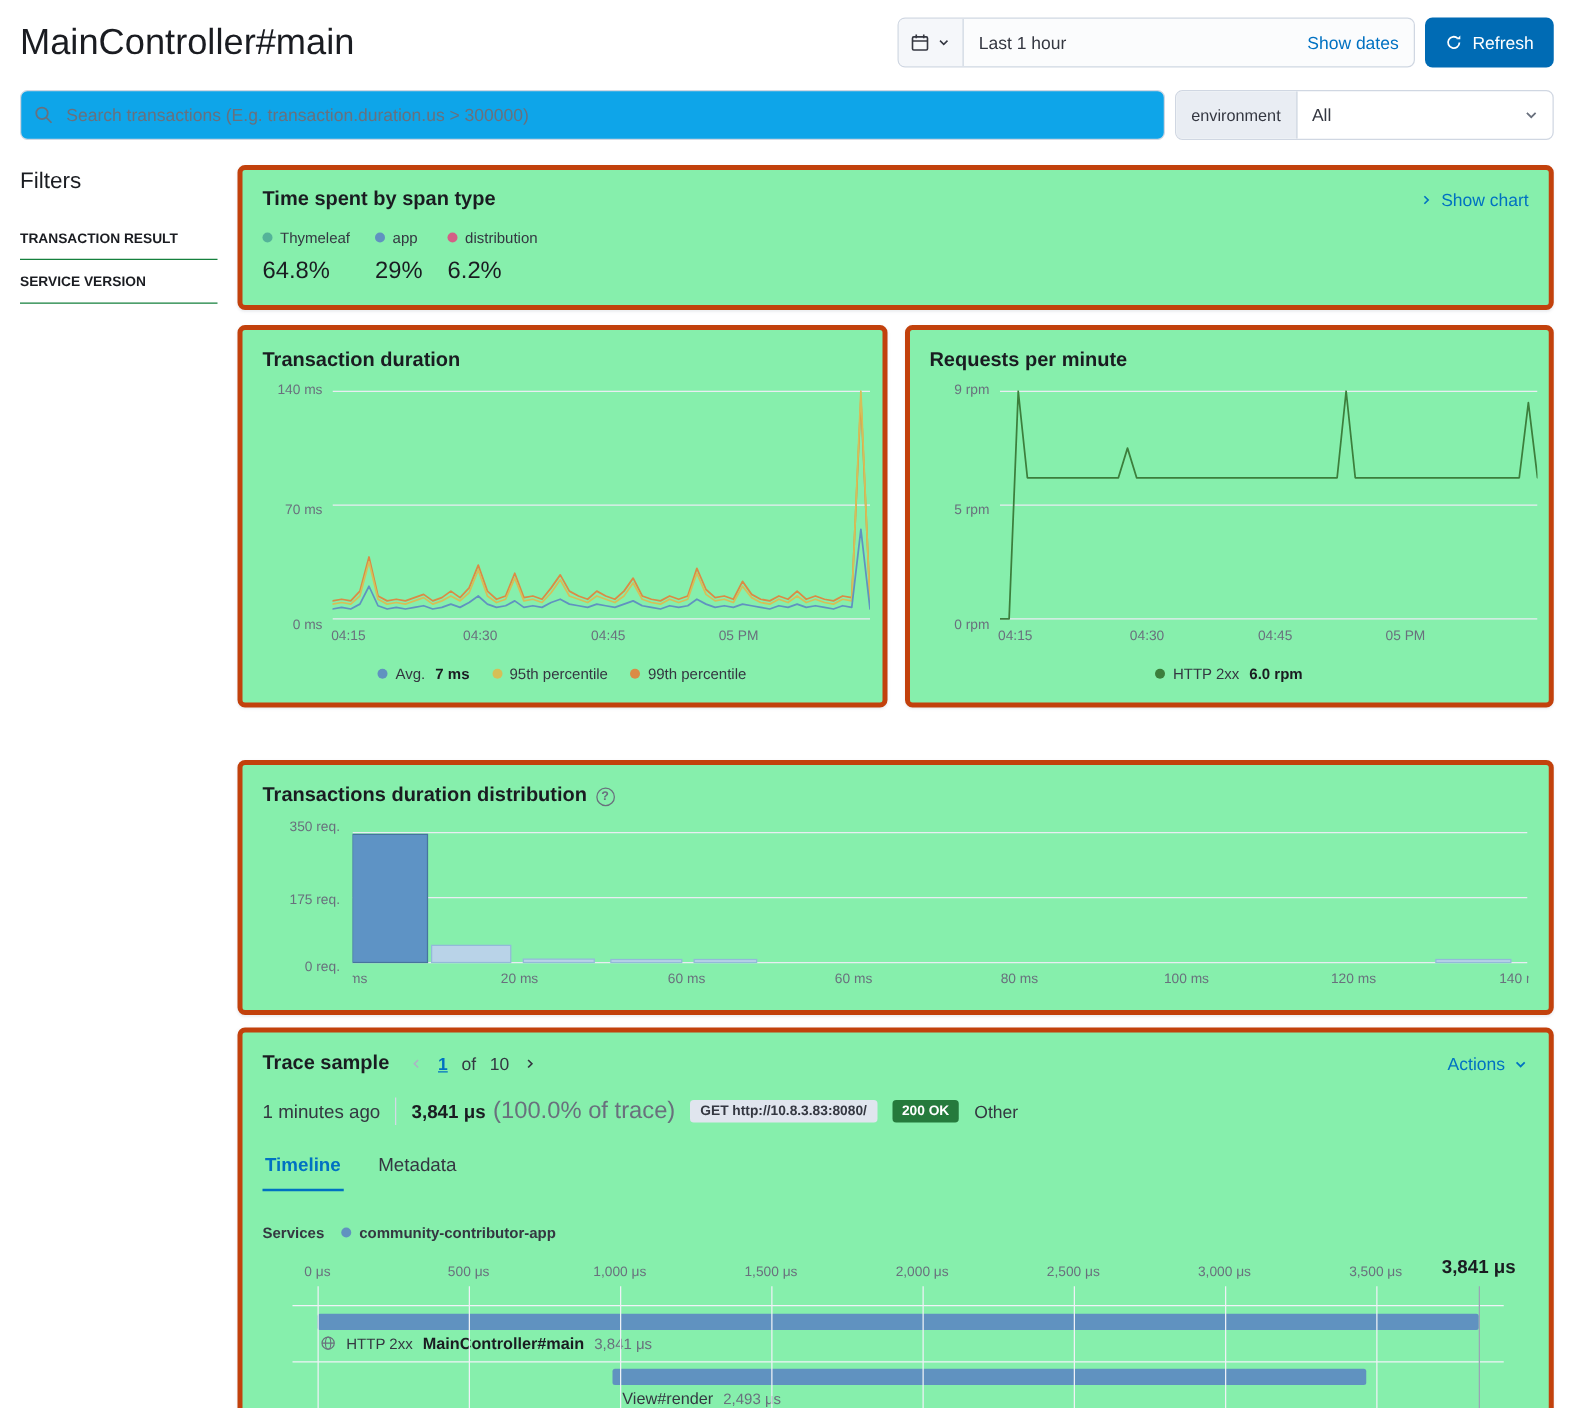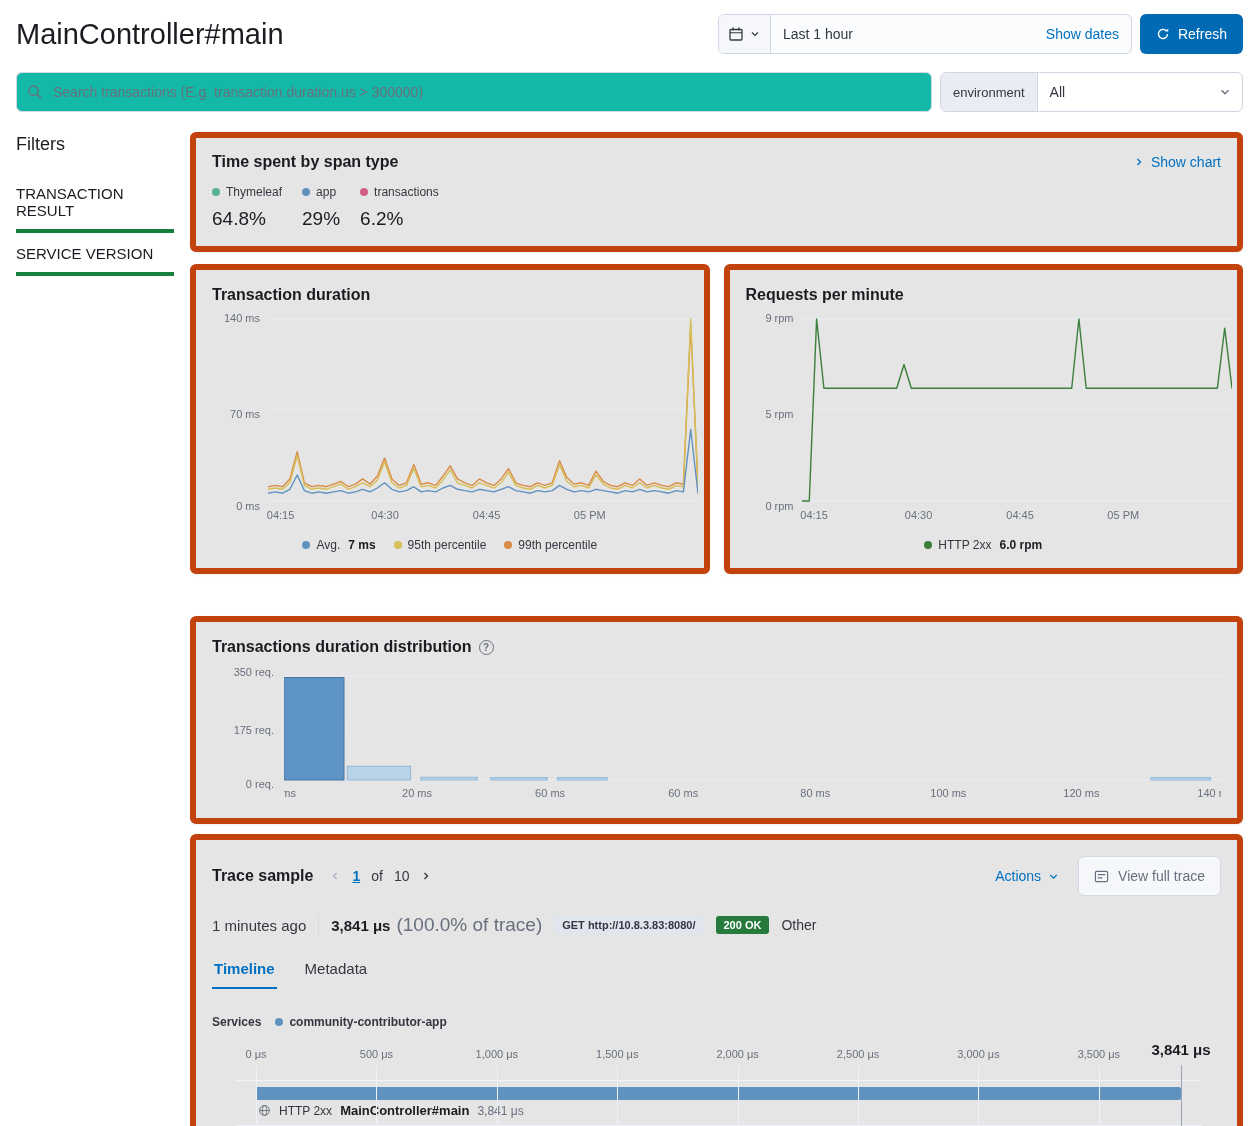--- a/index.html
+++ b/index.html
@@ -12,36 +12,36 @@
   h1.title{font-size:29px;font-weight:400;margin:0;color:#1a1c21;}
   .date-controls{display:flex;gap:8px;align-items:center;}
   .datepicker{display:flex;align-items:center;width:414px;height:40px;border:1px solid #d0d7e2;border-radius:6px;background:#fbfcfd;overflow:hidden;}
   .dp-quick{display:flex;align-items:center;gap:5px;padding:0 9px;height:100%;border-right:1px solid #d0d7e2;background:#f5f7fa;cursor:pointer;}
   .dp-value{flex:1;padding:0 12px;font-size:14px;color:#343741;cursor:pointer;}
   .dp-showdates{color:#0071c2;font-size:14px;padding-right:12px;cursor:pointer;white-space:nowrap;}
   .refresh-btn{height:40px;background:#006bb4;color:#fff;border:none;border-radius:6px;font-size:14px;display:flex;align-items:center;gap:8px;padding:0 16px;cursor:pointer;font-family:inherit;}
 
   
   .search-row{display:flex;gap:8px;margin-bottom:20px;}
-  .search-box{flex:1;display:flex;align-items:center;height:40px;border:1px solid #d0d7e2;border-radius:6px;padding:12px 10px;gap:8px;background:#14b8a6;}
+  .search-box{flex:1;display:flex;align-items:center;height:40px;border:1px solid #d0d7e2;border-radius:6px;padding:12px 10px;gap:8px;background:#0ea5e9;}
   .search-box input{border:none;outline:none;flex:1;font-size:14px;font-family:inherit;color:#343741;background:transparent;}
   .search-box input::placeholder{color:#69707d;}
   .env{display:flex;align-items:center;height:40px;border:1px solid #d0d7e2;border-radius:6px;overflow:hidden;width:303px;background:#fff;}
   .env-label{background:#e9edf3;color:#343741;font-size:13px;padding:0 12px;height:100%;display:flex;align-items:center;border-right:1px solid #d0d7e2;}
   .env-value{flex:1;padding:0 12px;font-size:14px;}
   .env .chev{margin-right:10px;color:#69707d;}
 
   
   .content{display:flex;}
   aside.filters{width:158px;flex:none;margin-right:16px;}
   aside.filters h2{font-size:18px;font-weight:400;color:#1a1c21;margin:2px 0 18px;}
-  .filter-section{font-size:15px;font-weight:400;color:#1a1c21;padding:12px 0 10px;border-bottom:4px solid #15803d;cursor:pointer;}
+  .filter-section{font-size:11px;font-weight:700;color:#1a1c21;padding:12px 0 10px;border-bottom:1px solid #15803d;cursor:pointer;}
   main{flex:1;min-width:0;display:flex;flex-direction:column;}
 
-  .panel{border:6px solid #c2410c;border-radius:6px;background:#e5e5e5;box-shadow:0 1px 2px rgba(152,162,179,.18);}
+  .panel{border:4px solid #c2410c;border-radius:6px;background:#86efac;box-shadow:0 1px 2px rgba(152,162,179,.18);}
   .panel-title{font-size:16px;font-weight:700;color:#1a1c21;}
 
   
   .span-panel{padding:15px 16px 16px;margin-bottom:12px;}
   .span-head{display:flex;justify-content:space-between;align-items:center;}
   .show-chart{display:flex;align-items:center;gap:6px;color:#0071c2;font-size:14px;cursor:pointer;}
   .span-cols{display:flex;gap:20px;margin-top:14px;}
   .span-col .legend-item{margin-bottom:9px;}
   .legend-item{display:flex;align-items:center;gap:6px;font-size:12px;color:#343741;}
   .dot{width:8px;height:8px;border-radius:50%;flex:none;}
@@ -207,21 +207,21 @@
           <div class="span-col">
             <div class="legend-item">
               <span class="dot" style="background: rgb(96, 146, 192);"></span>
               <span>app</span>
             </div>
             <div class="span-value">29%</div>
           </div>
           <div class="span-col">
             <div class="legend-item">
               <span class="dot" style="background: rgb(211, 96, 134);"></span>
-              <span>transactions</span>
+              <span>distribution</span>
             </div>
             <div class="span-value">6.2%</div>
           </div>
         </div>
       </section>
 
       <div class="charts-row">
 
         <section class="panel chart-panel">
           <div class="panel-title">Transaction duration</div>
@@ -345,30 +345,20 @@
           </div>
           <div class="trace-right">
             <div class="actions-link">
               <span>Actions</span>
               <span class="chev">
                 <svg width="13" height="13" viewBox="0 0 16 16">
                     <path d="M4 6l4 4 4-4" fill="none" stroke="#0071c2" stroke-width="1.7"></path>
                   </svg>
               </span>
             </div>
-            <button class="vft-btn">
-              <span class="chev">
-                <svg width="15" height="15" viewBox="0 0 16 16">
-                    <rect x="1.5" y="2.5" width="13" height="11" rx="1.5" fill="none" stroke="#69707d" stroke-width="1.3"></rect>
-                    <line x1="4" y1="6" x2="12" y2="6" stroke="#69707d" stroke-width="1.3"></line>
-                    <line x1="4" y1="9.5" x2="9" y2="9.5" stroke="#69707d" stroke-width="1.3"></line>
-                  </svg>
-              </span>
-              <span>View full trace</span>
-            </button>
           </div>
         </div>
 
         <div class="trace-summary">
           <span class="ts-age">1 minutes ago</span>
           <span class="vdiv"></span>
           <span class="ts-dur">3,841 μs</span>
           <span class="ts-pct">(100.0% of trace)</span>
           <span class="badge get">GET http://10.8.3.83:8080/</span>
           <span class="badge ok" style="background: rgb(37, 122, 60);">200 OK</span>

